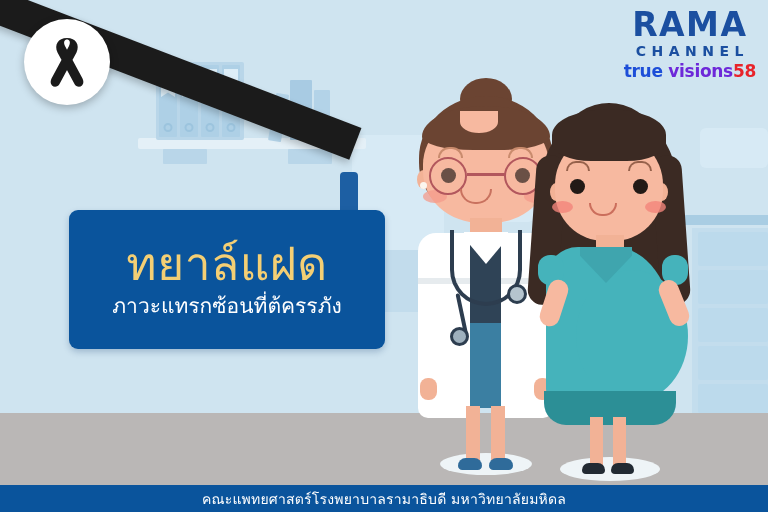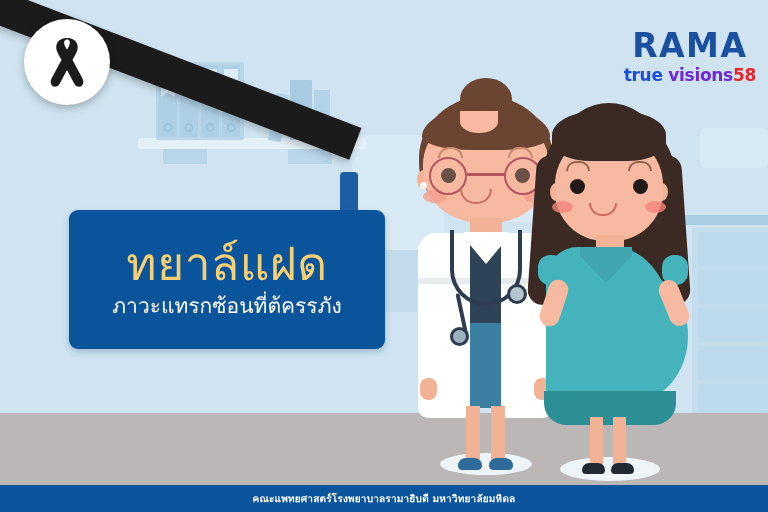--- a/index.html
+++ b/index.html
@@ -71,25 +71,24 @@
   }
 
   
   .bottom-bar {
     position:absolute; left:0; bottom:0; width:768px; height:27px;
     background:#0a549c;
     display:flex; align-items:center; justify-content:center;
   }
   .bottom-bar .txt {
     color:#ffffff;
-    font-size:10px;
+    font-size:14px;
     letter-spacing:.2px;
     line-height:1;
     white-space:nowrap;
-    font-weight:bold;
   }
 
   
   .mourn-band {
     position:absolute;
     left:-40px; top:-26px;
     width:430px; height:34px;
     background:#1b1b1b;
     transform:rotate(21deg);
     transform-origin:left top;
@@ -110,21 +109,20 @@
     position:absolute; right:12px; top:8px;
     text-align:center;
     line-height:1;
   }
   .logo .rama {
     color:#1b4fa0;
     font-weight:bold;
     font-size:33px;
     letter-spacing:1.5px;
     font-family:"DejaVu Sans","Liberation Sans",sans-serif;
-    margin-top:21px;
   }
   .logo .channel {
     color:#1b4fa0;
     font-weight:bold;
     font-size:14px;
     letter-spacing:5.5px;
     margin-top:3px;
     padding-left:5px;
   }
   .logo .tv {
@@ -453,20 +451,21 @@
                L7.5 44.5
                C6.5 46.5 6 49.5 8 51.5
                C10 53.5 14 53 15.5 50
                L32.5 18.5
                C36 11 32 4 23 4 Z" fill="#1b1b1b"></path>
     </svg>
   </div>
 
   <div class="logo">
     <div class="rama">RAMA</div>
+    <div class="channel">CHANNEL</div>
     <div class="tv"><span class="t">true</span> <span class="v">visions</span><span class="n">58</span></div>
   </div>
 
   <div class="bottom-bar">
     <div class="txt">คณะแพทยศาสตร์โรงพยาบาลรามาธิบดี มหาวิทยาลัยมหิดล</div>
   </div>
 
 </div>
 
 </body></html>

